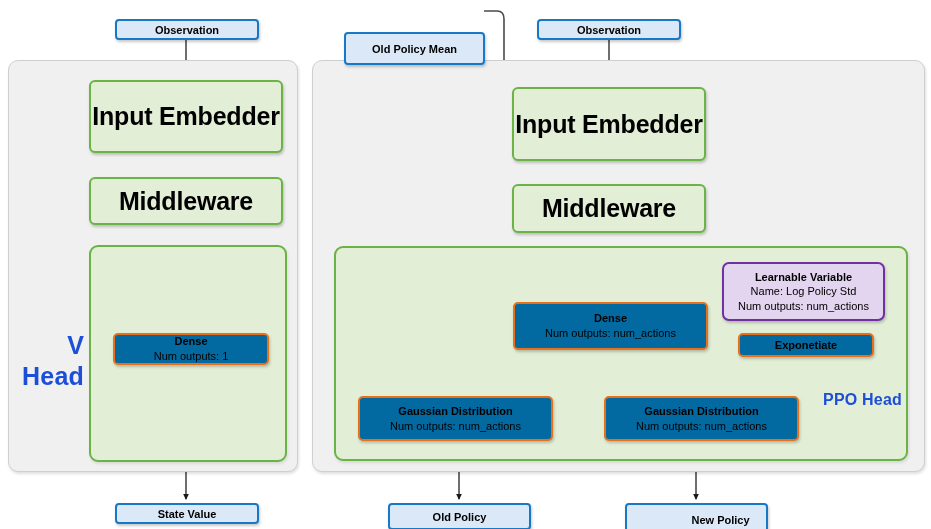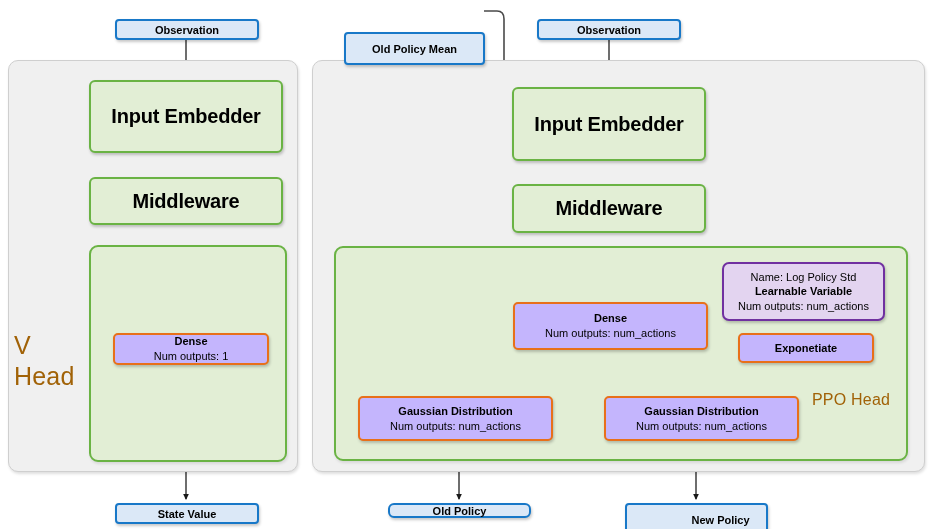--- a/index.html
+++ b/index.html
@@ -19,23 +19,23 @@
   }
   .greenpanel{
     position:absolute;
     background:#e2eed5;
     border:2px solid #6ab344;
     border-radius:9px;
     box-shadow:1px 2px 3px rgba(0,0,0,0.10);
   }
   .headlabel{
     position:absolute;
-    font-weight:normal;
-    color:#a16207;
-    text-align:left;
+    font-weight:bold;
+    color:#1d4ed8;
+    text-align:right;
     line-height:1.22;
     letter-spacing:.2px;
   }
 
   .node{
     position:absolute;
     box-sizing:border-box;
     display:flex;
     flex-direction:column;
     align-items:center;
@@ -50,26 +50,26 @@
     background:#dbe8f7;
     border:2px solid #1878c8;
     border-radius:4px;
     font-size:11px;
     font-weight:bold;
   }
   .greenbox{
     background:#e2eed5;
     border:2px solid #6ab344;
     border-radius:6px;
-    font-size:20px;
+    font-size:25px;
     font-weight:bold;
     letter-spacing:-0.2px;
   }
   .orange{
-    background:#c4b5fd;
+    background:#0369a1;
     border:2px solid #e8701a;
     border-radius:5px;
     font-size:11px;
   }
   .purple{
     background:#e3d4f0;
     border:2px solid #7030a0;
     border-radius:7px;
     font-size:11px;
   }
@@ -170,40 +170,40 @@
   <div class="node greenbox" style="left:512px;top:184px;width:194px;height:49px;">
     <span class="ln">Middleware</span>
   </div>
 
   <div class="node orange" style="left:513px;top:302px;width:195px;height:48px;">
     <span class="ln ttl">Dense</span>
     <span class="ln sub">Num outputs: num_actions</span>
   </div>
 
   <div class="node purple" style="left:722px;top:262px;width:163px;height:59px;">
+    <span class="ln ttl">Learnable Variable</span>
     <span class="ln sub">Name: Log Policy Std</span>
-    <span class="ln ttl">Learnable Variable</span>
-    <span class="ln sub">Num outputs: num_actions</span>
-  </div>
-
-  <div class="node orange" style="left:738px;top:333px;width:136px;height:30px;">
+    <span class="ln sub">Num outputs: num_actions</span>
+  </div>
+
+  <div class="node orange" style="left:738px;top:333px;width:136px;height:24px;">
     <span class="ln ttl">Exponetiate</span>
   </div>
 
   <div class="node orange" style="left:358px;top:396px;width:195px;height:45px;">
     <span class="ln ttl">Gaussian Distribution</span>
     <span class="ln sub">Num outputs: num_actions</span>
   </div>
 
   <div class="node orange" style="left:604px;top:396px;width:195px;height:45px;">
     <span class="ln ttl">Gaussian Distribution</span>
     <span class="ln sub">Num outputs: num_actions</span>
   </div>
 
-  <div class="node blue" style="left:388px;top:503px;width:143px;height:15px;border-radius:6px;">
+  <div class="node blue" style="left:388px;top:503px;width:143px;height:27px;">
     <span class="ln">Old Policy</span>
   </div>
 
   <div class="node blue" style="left:625px;top:503px;width:143px;height:33px;padding-left:48px;">
     <span class="ln">New Policy</span>
   </div>
 
 </div>
 
 </body></html>

